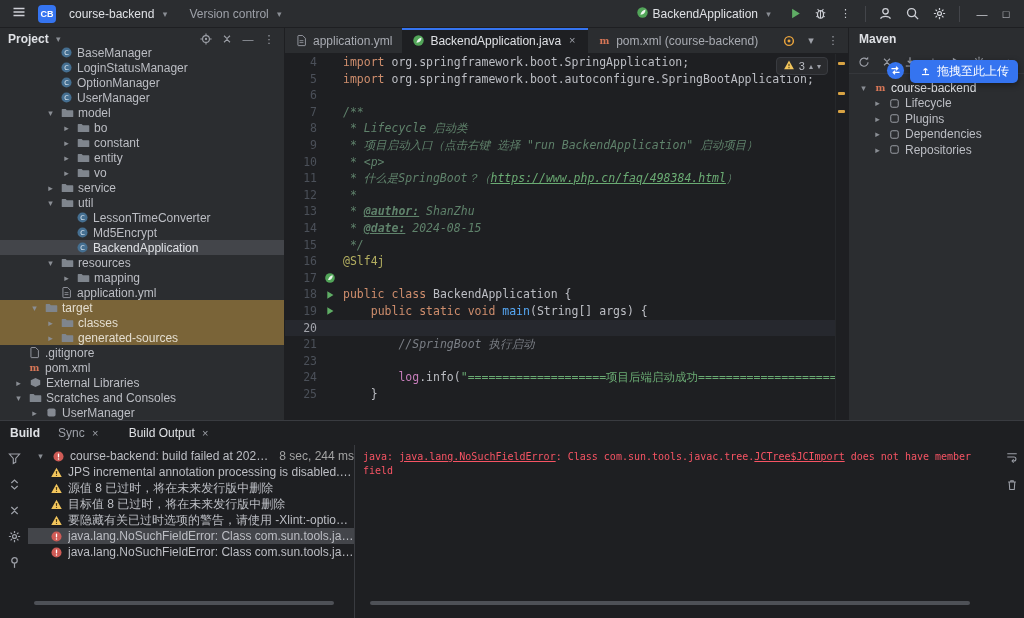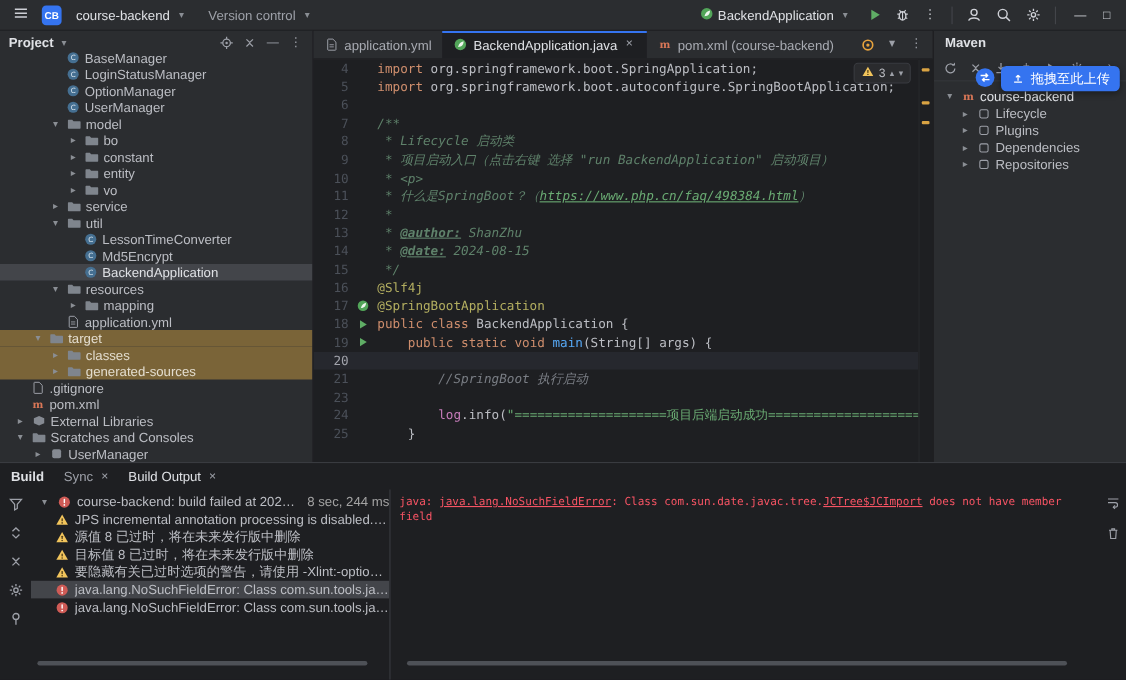--- a/index.html
+++ b/index.html
@@ -88,21 +88,21 @@
   .upload-overlay{position:absolute;top:32px;right: 6px;display:flex;align-items:center;gap:5px;z-index:9}
   .upload-pill{height:23px;background:#3574f0;border-radius:5px;color:#fff;display:flex;align-items:center;gap:5px;padding:0 9px;
                box-shadow:0 2px 6px rgba(0,0,0,.4)}
   .upload-pill .icon{width:13px;height:13px;color:#fff}
   .sync-badge .icon{width:19px;height:19px}
 
   
   .build{position:absolute;top:420px;left:0;right:0;bottom:0;background:#1e1f22;border-top:1px solid #393b40}
   .bhead{height:24px;display:flex;align-items:center;gap:18px;padding:0 10px}
   .btitle{color:#dfe1e5;font-weight:bold}
-  .btabs{display:flex;align-items:center;gap:16px}
+  .btabs{display:flex;align-items:center;gap:28px}
   .btab{display:flex;align-items:center;gap:5px;color:#9da0a8}
   .btab.active{color:#dfe1e5}
   .bbody{position:absolute;top:24px;left:0;right:0;bottom:0;display:flex}
   .btoolbar{width:28px;flex:none;display:flex;flex-direction:column;align-items:center;gap:11px;padding-top:6px}
   .btoolbar .icon{width:15px;height:15px}
   .btree{width:326px;flex:none;overflow:hidden;padding-top:3px}
   .brow{display:flex;align-items:center;height:16px;gap:5px;white-space:nowrap;overflow:hidden}
   .brow .icon{width:13px;height:13px}
   .brow .lab{color:#bcbec4;overflow:hidden;text-overflow:ellipsis}
   .brow .meta{color:#a3a3a3;margin-left:6px;flex:none}
@@ -499,21 +499,21 @@
             <div class="cl"><span class="gut">10</span><span class="gico"></span><span class="ltxt"><span class="tk-doc"> * &lt;p&gt;</span></span></div>
             <div class="cl"><span class="gut">11</span><span class="gico"></span><span class="ltxt"><span class="tk-doc"> * 什么是SpringBoot？（</span><span class="tk-doclink">https://www.php.cn/faq/498384.html</span><span class="tk-doc">）</span></span></div>
             <div class="cl"><span class="gut">12</span><span class="gico"></span><span class="ltxt"><span class="tk-doc"> *</span></span></div>
             <div class="cl"><span class="gut">13</span><span class="gico"></span><span class="ltxt"><span class="tk-doc"> * </span><span class="tk-doctag">@author:</span><span class="tk-doc"> ShanZhu</span></span></div>
             <div class="cl"><span class="gut">14</span><span class="gico"></span><span class="ltxt"><span class="tk-doc"> * </span><span class="tk-doctag">@date:</span><span class="tk-doc"> 2024-08-15</span></span></div>
             <div class="cl"><span class="gut">15</span><span class="gico"></span><span class="ltxt"><span class="tk-doc"> */</span></span></div>
             <div class="cl"><span class="gut">16</span><span class="gico"></span><span class="ltxt"><span class="tk-ann">@Slf4j</span></span></div>
             <div class="cl"><span class="gut">17</span><span class="gico"><span class="icon" style="width: 12px; height: 12px;"><svg viewBox="0 0 16 16">
                     <circle cx="8" cy="8" r="6.4" fill="#52a559"></circle>
                     <path d="M11.6 4.4c.2 3.2-1.6 6.4-6.2 6.4 1-3.8 3-5.6 6.2-6.4z" fill="#eef6ee"></path>
-                  </svg></span></span><span class="ltxt"><span class="tk-ann">@SpringBootApplication</span></span></div>
+                  </svg></span></span></div>
             <div class="cl"><span class="gut">18</span><span class="gico"><span class="icon" style="width: 12px; height: 12px;"><svg viewBox="0 0 16 16">
                     <path d="M4.4 3l8.2 5-8.2 5z" fill="#5fad65"></path>
                   </svg></span></span><span class="ltxt"><span class="tk-kw">public class </span><span class="tk-pl">BackendApplication {</span></span></div>
             <div class="cl"><span class="gut">19</span><span class="gico"><span class="icon" style="width: 12px; height: 12px;"><svg viewBox="0 0 16 16">
                     <path d="M4.4 3l8.2 5-8.2 5z" fill="#5fad65"></path>
                   </svg></span></span><span class="ltxt"><span class="tk-pl">    </span><span class="tk-kw">public static void </span><span class="tk-mtd">main</span><span class="tk-pl">(String[] args) {</span></span></div>
             <div class="cl hl"><span class="gut">20</span><span class="gico"></span><span class="ltxt"></span></div>
             <div class="cl"><span class="gut">21</span><span class="gico"></span><span class="ltxt"><span class="tk-pl">        </span><span class="tk-cm">//SpringBoot 执行启动</span></span></div>
             <div class="cl"><span class="gut">23</span><span class="gico"></span><span class="ltxt"></span></div>
             <div class="cl"><span class="gut">24</span><span class="gico"></span><span class="ltxt"><span class="tk-pl">        </span><span class="tk-fld">log</span><span class="tk-pl">.info(</span><span class="tk-str">"====================项目后端启动成功===================="</span></span></div>
@@ -755,21 +755,21 @@
                 <circle cx="8" cy="8" r="6.2" fill="#cf5b56"></circle>
                 <rect x="7.2" y="4.2" width="1.6" height="4.9" rx=".7" fill="#fff"></rect>
                 <circle cx="8" cy="11.1" r=".95" fill="#fff"></circle>
               </svg>
             </span>
             <span class="lab">java.lang.NoSuchFieldError: Class com.sun.tools.javac.tree.JCTree$JCImport doe</span>
           </div>
         </div>
       <div class="bsplit"></div>
       <div class="bconsole">
-          <div class="console-line"><span class="ck-err">java: </span><span class="ck-errl">java.lang.NoSuchFieldError</span><span class="ck-err">: Class com.sun.date.javac.tree.</span><span class="ck-errl">JCTree$JCImport</span><span class="ck-err"> does not have member field</span></div>
+          <div class="console-line"><span class="ck-err">java: </span><span class="ck-errl">java.lang.NoSuchFieldError</span><span class="ck-err">: Class com.sun.tools.javac.tree.</span><span class="ck-errl">JCTree$JCImport</span><span class="ck-err"> does not have member field</span></div>
         </div>
       <div class="ctoolbar">
           <span class="icon" style="width: 14px; height: 14px;">
             <svg viewBox="0 0 16 16">
               <path d="M2.6 4.2h10.8M2.6 8h7.6a2.3 2.3 0 1 1 0 4.6H8.4" fill="none" stroke="currentColor" stroke-width="1.2"></path>
               <path d="M9.9 10.8l-1.8 1.8 1.8 1.8" fill="none" stroke="currentColor" stroke-width="1.2"></path>
             </svg>
           </span>
           <span class="icon" style="width: 14px; height: 14px;">
             <svg viewBox="0 0 16 16">

